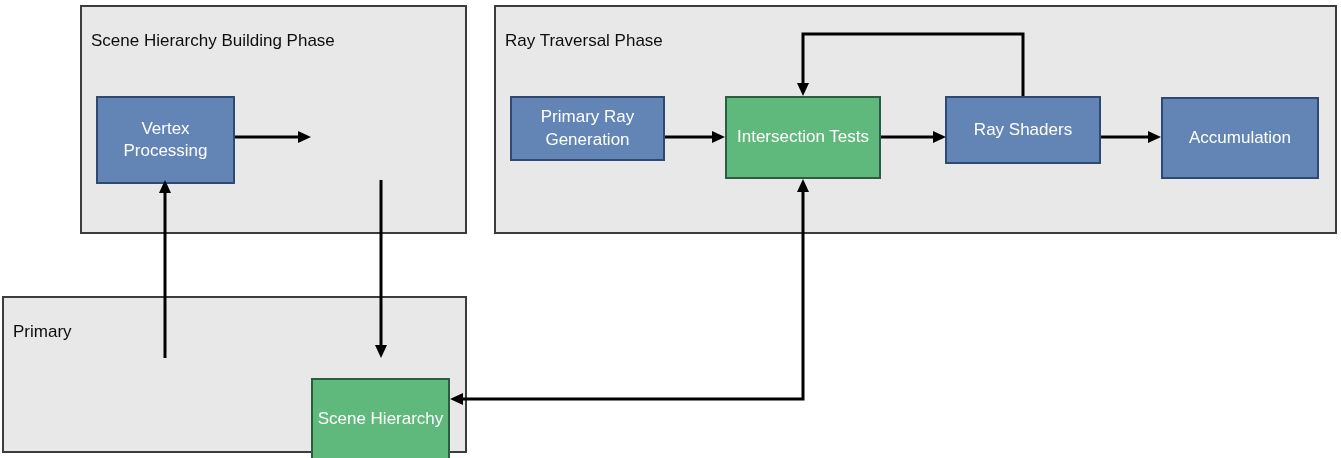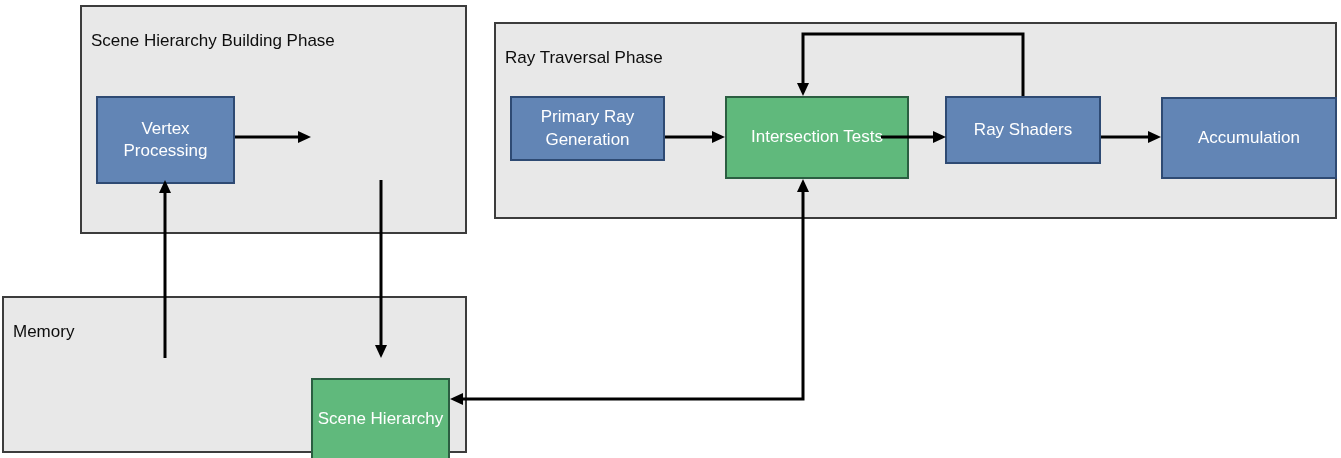--- a/index.html
+++ b/index.html
@@ -22,47 +22,47 @@
     color:var(--title-text);white-space:nowrap;
   }
   .node{
     position:absolute;box-sizing:border-box;border:2px solid;
     display:flex;align-items:center;justify-content:center;text-align:center;
     color:var(--node-text);font-size:17px;line-height:1.32;padding:4px;
   }
   .node.blue{background:var(--node-blue-fill);border-color:var(--node-blue-border);}
   .node.green{background:var(--node-green-fill);border-color:var(--node-green-border);}
   #p-scene{left:80px;top:5px;width:387px;height:229px;}
-  #p-ray{left:494px;top:22px;width:843px;height:197px;}
+  #p-ray{left:494px;top:5px;width:843px;height:229px;}
   #p-memory{left:2px;top:296px;width:465px;height:157px;}
   #n-vp{left:96px;top:96px;width:139px;height:88px;}
   #n-hg{left:311px;top:96px;width:139px;height:84px;}
   #n-prg{left:510px;top:96px;width:155px;height:65px;}
-  #n-it{left:725px;top:96px;width:184px;height:83px;}
+  #n-it{left:725px;top:96px;width:156px;height:83px;}
   #n-rs{left:945px;top:96px;width:156px;height:68px;}
-  #n-ac{left:1161px;top:97px;width:176px;height:82px;}
+  #n-ac{left:1161px;top:97px;width:158px;height:82px;}
   #n-gd{left:96px;top:358px;width:139px;height:82px;}
   #n-sh{left:311px;top:378px;width:139px;height:82px;}
   svg.connectors{position:absolute;left:0;top:0;width:1341px;height:458px;pointer-events:none;}
   svg.connectors .shaft{stroke:var(--arrow);stroke-width:3;fill:none;stroke-linejoin:miter;}
   svg.connectors .head{fill:var(--arrow);stroke:none;}
 </style>
 </head>
 <body>
 
 <div class="stage">
 
   <div class="panel" id="p-scene">
     <div class="panel-title">Scene Hierarchy Building Phase</div>
   </div>
   <div class="panel" id="p-ray">
     <div class="panel-title">Ray Traversal Phase</div>
   </div>
   <div class="panel" id="p-memory">
-    <div class="panel-title">Memory</div>
+    <div class="panel-title">Primary</div>
   </div>
 
   <div class="node blue" id="n-vp">
     <span>Vertex Processing</span>
   </div>
   <div class="node blue" id="n-prg">
     <span>Primary Ray Generation</span>
   </div>
   <div class="node green" id="n-it">
     <span>Intersection Tests</span>

